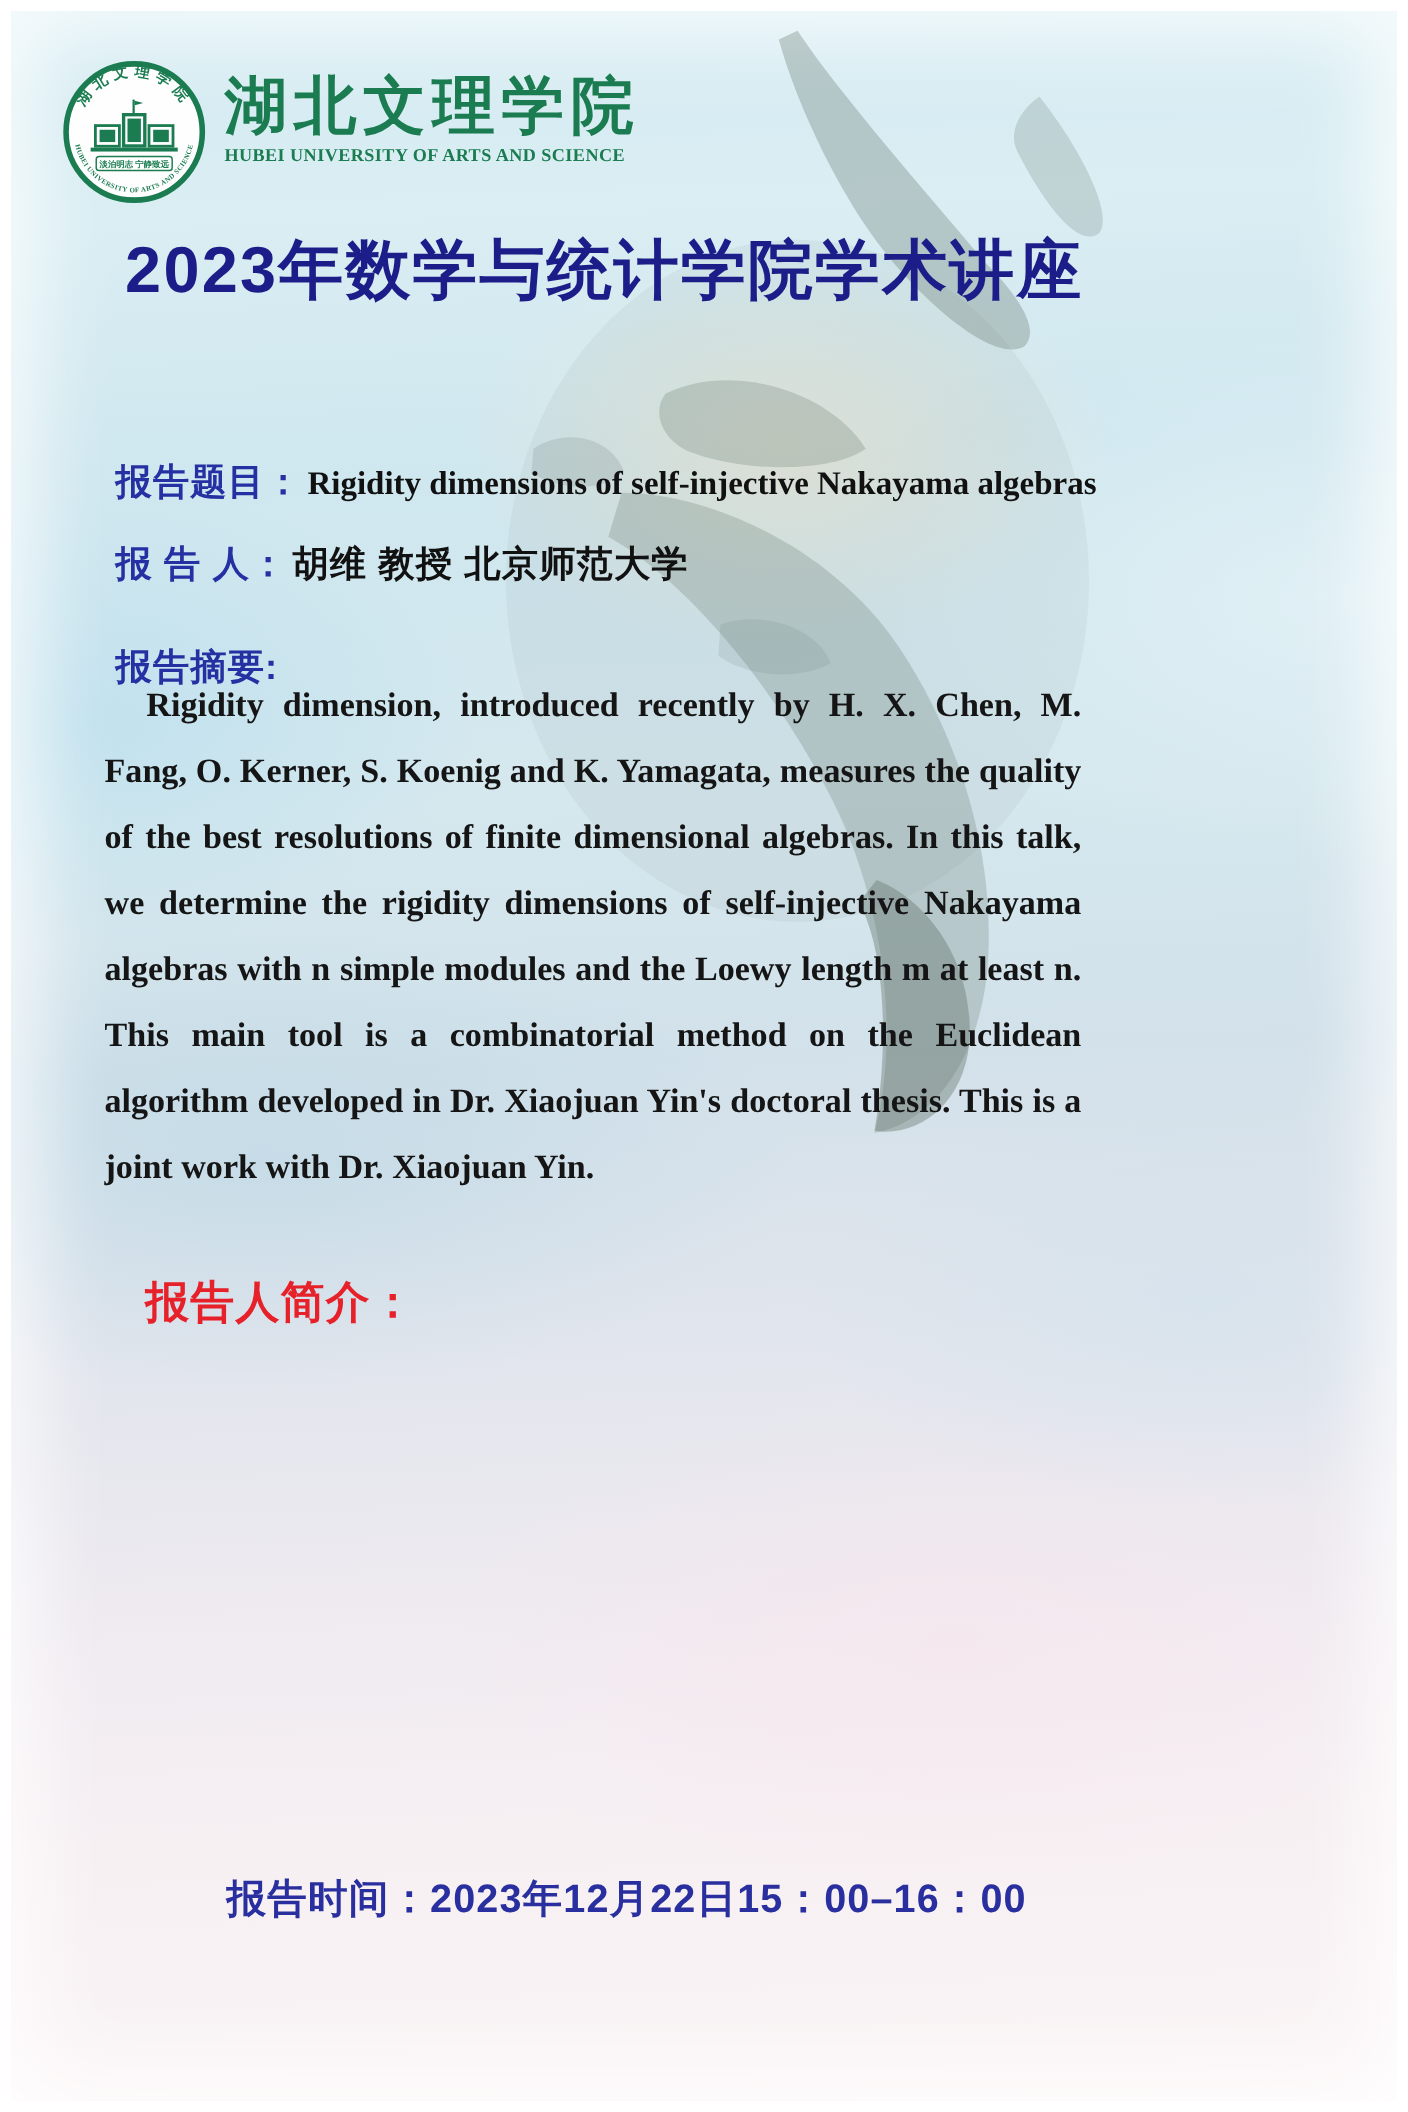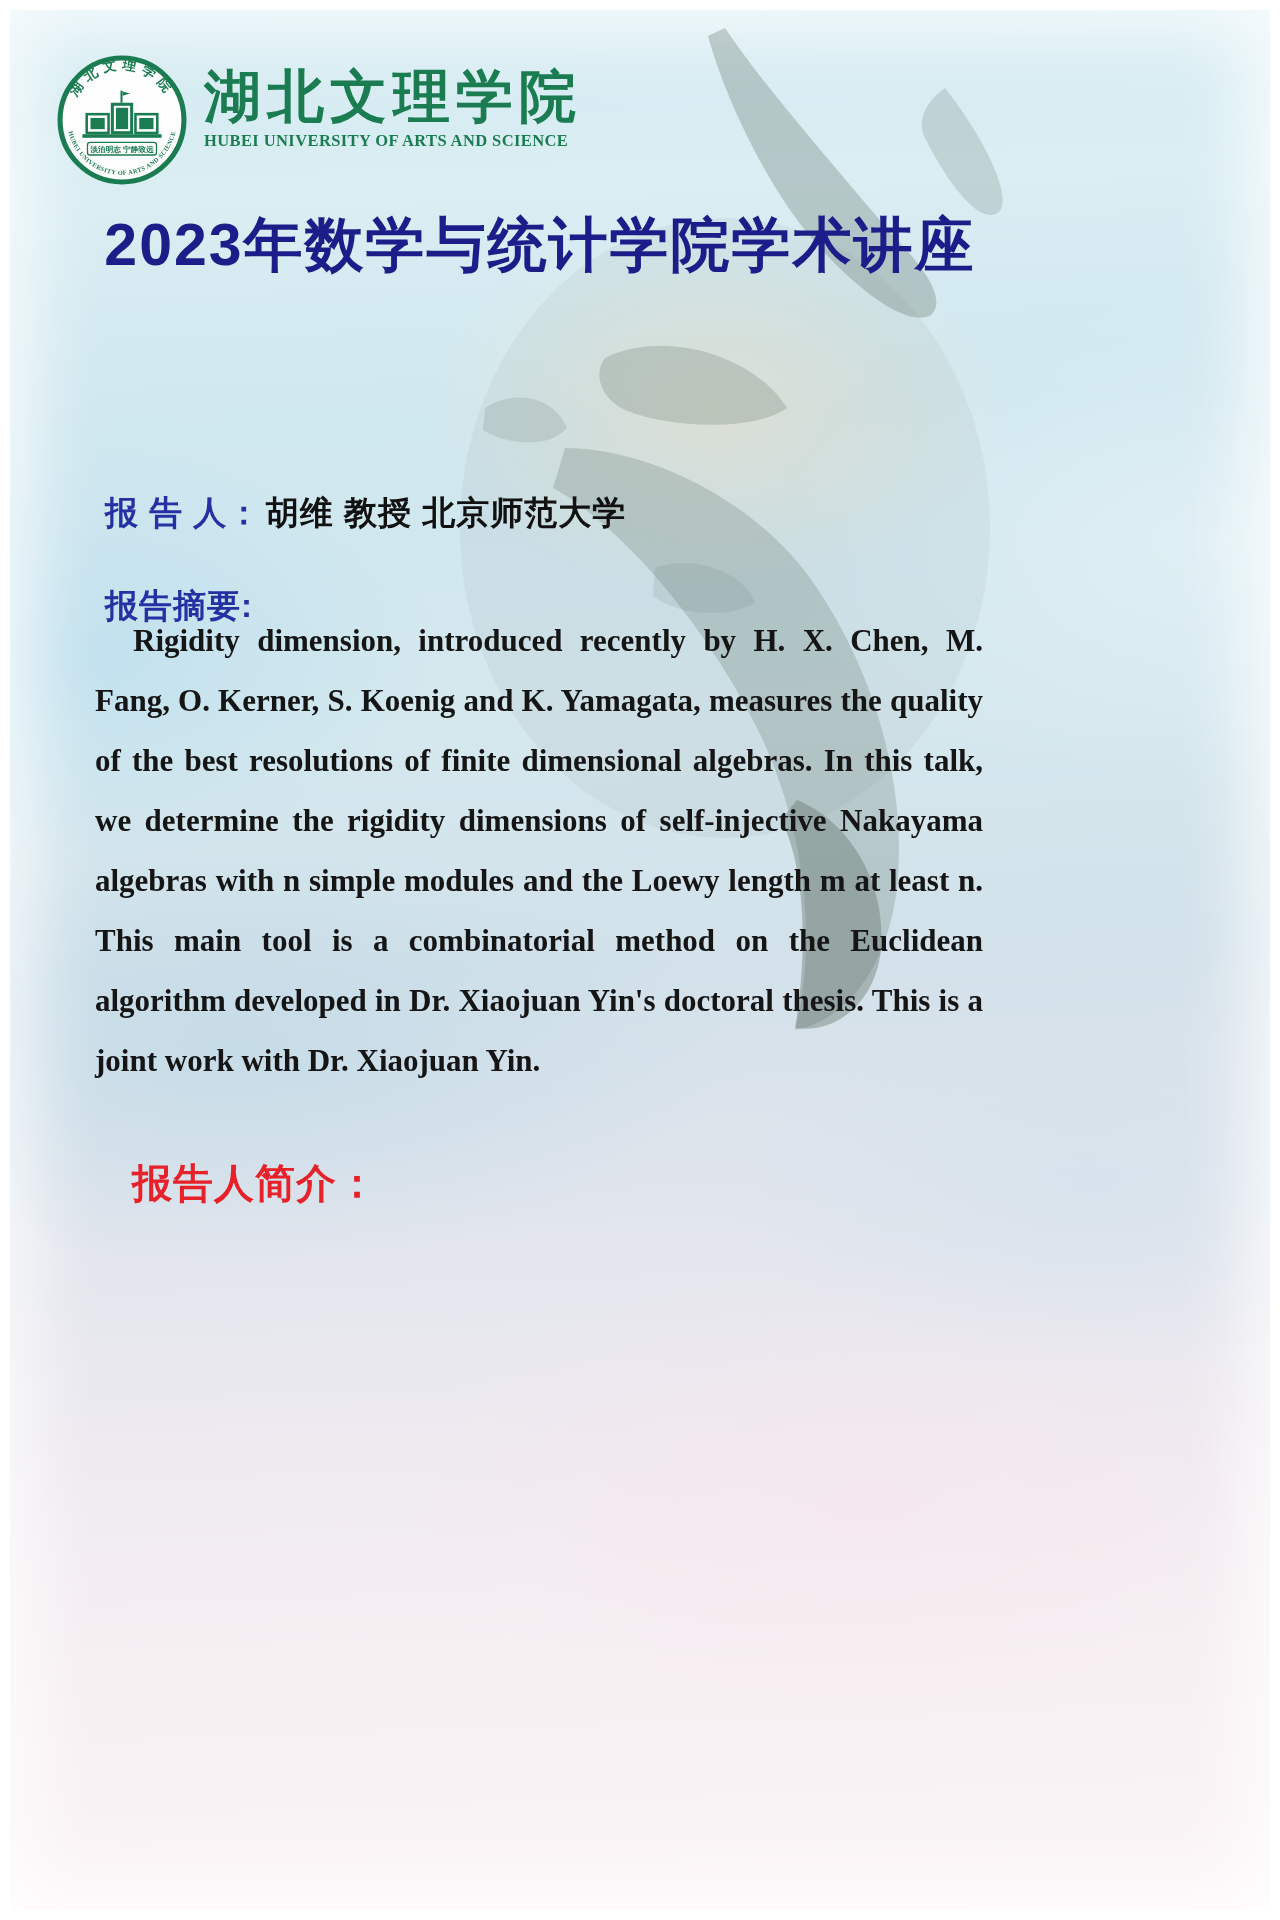--- a/index.html
+++ b/index.html
@@ -22,21 +22,21 @@
   .fish { position:absolute; left:415px; top:18px; width:590px; height:1045px; z-index:1; }
 
   .header { position:absolute; top:44px; left:46px; display:flex; align-items:flex-start; gap:16px; z-index:2; }
   .seal { width:132px; height:132px; flex:0 0 auto; }
   .brand { padding-top:10px; }
   .brand-name { font-family:"DejaVu Serif","Liberation Serif",serif; font-weight:700;
     font-size:57px; line-height:1.12; color:#1a7c50; letter-spacing:6px; }
   .brand-en { font-family:"Liberation Serif","DejaVu Serif",serif; font-weight:700;
     font-size:16.5px; color:#1a7c50; letter-spacing:0.4px; margin-top:3px; }
 
-  .title { position:absolute; top:196px; left:85px; width:890px; margin:0; text-align:center;
+  .title { position:absolute; top:196px; left:85px; width:890px; margin:0; text-align:right;
     font-size:59px; font-weight:800; color:#1d1d89; letter-spacing:2px; z-index:2; }
 
   .row { position:absolute; left:95px; width:900px; white-space:nowrap; z-index:2; }
   .row-topic { top:406px; }
   .row-speaker { top:481px; }
   .field-label { font-size:33px; font-weight:800; color:#2531a2; letter-spacing:1px; }
   .topic-value { font-family:"Liberation Serif","DejaVu Serif",serif; font-weight:700;
     font-size:30px; color:#111111; }
   .speaker-value { font-size:33px; font-weight:800; color:#111111; letter-spacing:1px;margin-top:20px; }
   .abstract-label { position:absolute; top:574px; left:95px; z-index:2; }
@@ -106,27 +106,34 @@
       </text>
     </svg>
     <div class="brand">
       <div class="brand-name">湖北文理学院</div>
       <div class="brand-en">HUBEI UNIVERSITY OF ARTS AND SCIENCE</div>
     </div>
   </header>
 
   <h1 class="title">2023年数学与统计学院学术讲座</h1>
 
+  <div class="row row-topic">
+    <span class="field-label">报告题目：</span>
+    <span class="topic-value">Rigidity dimensions of self-injective Nakayama algebras</span>
+  </div>
 
   <div class="row row-speaker">
     <span class="field-label">报 告 人：</span>
     <span class="speaker-value">胡维 教授 北京师范大学</span>
   </div>
 
   <div class="field-label abstract-label">报告摘要:</div>
   <p class="abstract">Rigidity dimension, introduced recently by H. X. Chen, M. Fang, O. Kerner, S. Koenig and K. Yamagata,  measures the quality of the best resolutions of finite dimensional algebras.  In this talk, we determine the rigidity dimensions of self-injective Nakayama algebras with n simple modules and the Loewy length m at least n.  This main tool is a combinatorial method on the Euclidean algorithm developed in Dr. Xiaojuan Yin's doctoral thesis. This is a joint work with Dr. Xiaojuan Yin.</p>
 
   <div class="bio-label">报告人简介：</div>
 
   <div class="footer">
+    <div class="footer-line">
+      <span>报告时间：</span><span>2023年12月22日15：00–16：00</span>
+    </div>
   </div>
 
 </div>
 
 </body></html>

